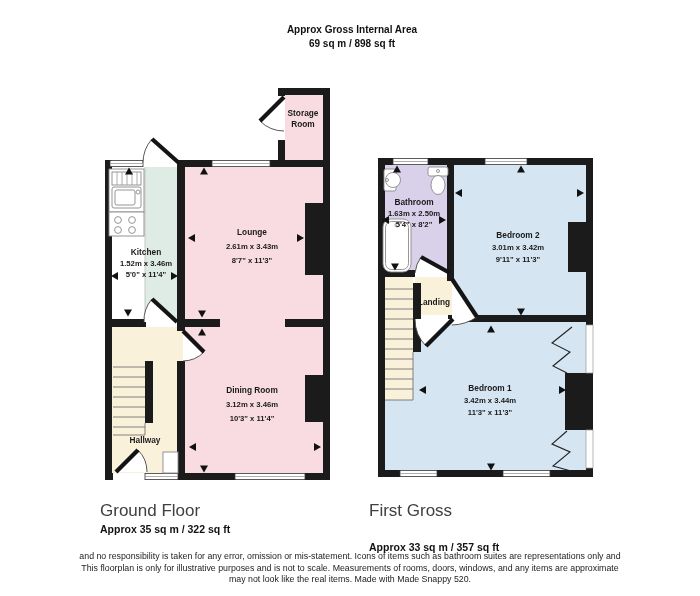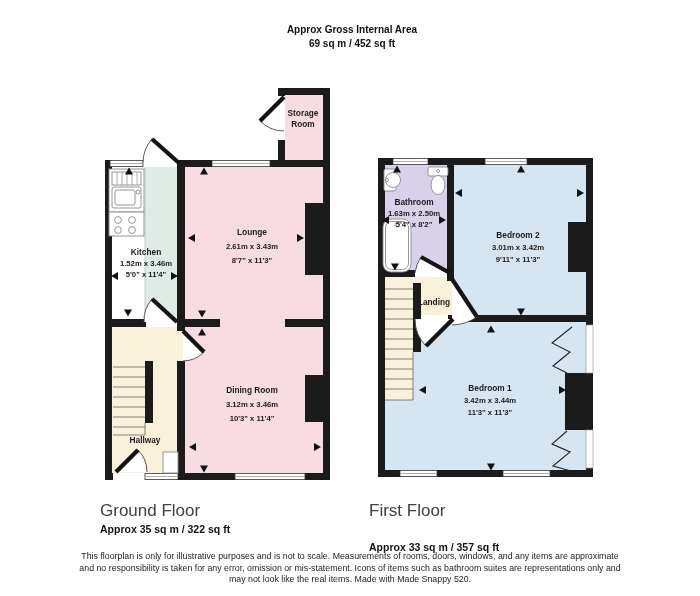--- a/index.html
+++ b/index.html
@@ -26,21 +26,21 @@
   .zig{fill:none;stroke:#222;stroke-width:1.1;}
   .gapr{fill:#ffffff;stroke:#999;stroke-width:0.7;}
 </style>
 </head>
 <body>
 
 <div id="canvas">
 
   <div class="abs" id="title">
     <span style="display:block">Approx Gross Internal Area</span>
-    <span style="display:block">69 sq m / 452 sq ft</span>
+    <span style="display:block">69 sq m / 898 sq ft</span>
   </div>
 
   <svg class="abs" style="left:95px;top:75px;" width="250" height="420" viewBox="0 0 250 420">
 
     <g>
       <rect x="190" y="20" width="38" height="65" fill="#f8dce2"></rect>
       <rect x="17" y="92" width="65" height="152" fill="#dfece6"></rect>
       <rect x="17" y="92" width="33" height="152" fill="#ffffff"></rect>
       <line x1="50" y1="92" x2="50" y2="244" stroke="#bbb" stroke-width="0.8"></line>
       <rect x="90" y="92" width="138" height="152" fill="#f8dce2"></rect>
@@ -311,22 +311,22 @@
       <text class="rdim" x="150" y="107" text-anchor="middle">9'11" x 11'3"</text>
       <text class="rname" x="66" y="150" text-anchor="middle">Landing</text>
       <text class="rname" x="122" y="236" text-anchor="middle">Bedroom 1</text>
       <text class="rdim" x="122" y="248" text-anchor="middle">3.42m x 3.44m</text>
       <text class="rdim" x="122" y="260" text-anchor="middle">11'3" x 11'3"</text>
     </g>
   </svg>
 
   <div class="abs floor-caption" style="left:100px;top:501px;">Ground Floor</div>
   <div class="abs floor-area" style="left:100px;top:523px;">Approx 35 sq m / 322 sq ft</div>
-  <div class="abs floor-caption" style="left:369px;top:501px;">First Floor</div>
+  <div class="abs floor-caption" style="left:369px;top:501px;">First Gross</div>
   <div class="abs floor-area" style="left:369px;top:523px;margin-top:18px;">Approx 33 sq m / 357 sq ft</div>
 
   <div class="abs" id="disclaimer">
+    <span>and no responsibility is taken for any error, omission or mis-statement. Icons of items such as bathroom suites are representations only and</span>
     <span>This floorplan is only for illustrative purposes and is not to scale. Measurements of rooms, doors, windows, and any items are approximate</span>
-    <span>and no responsibility is taken for any error, omission or mis-statement. Icons of items such as bathroom suites are representations only and</span>
     <span>may not look like the real items. Made with Made Snappy 520.</span>
   </div>
 
 </div>
 
 </body></html>

